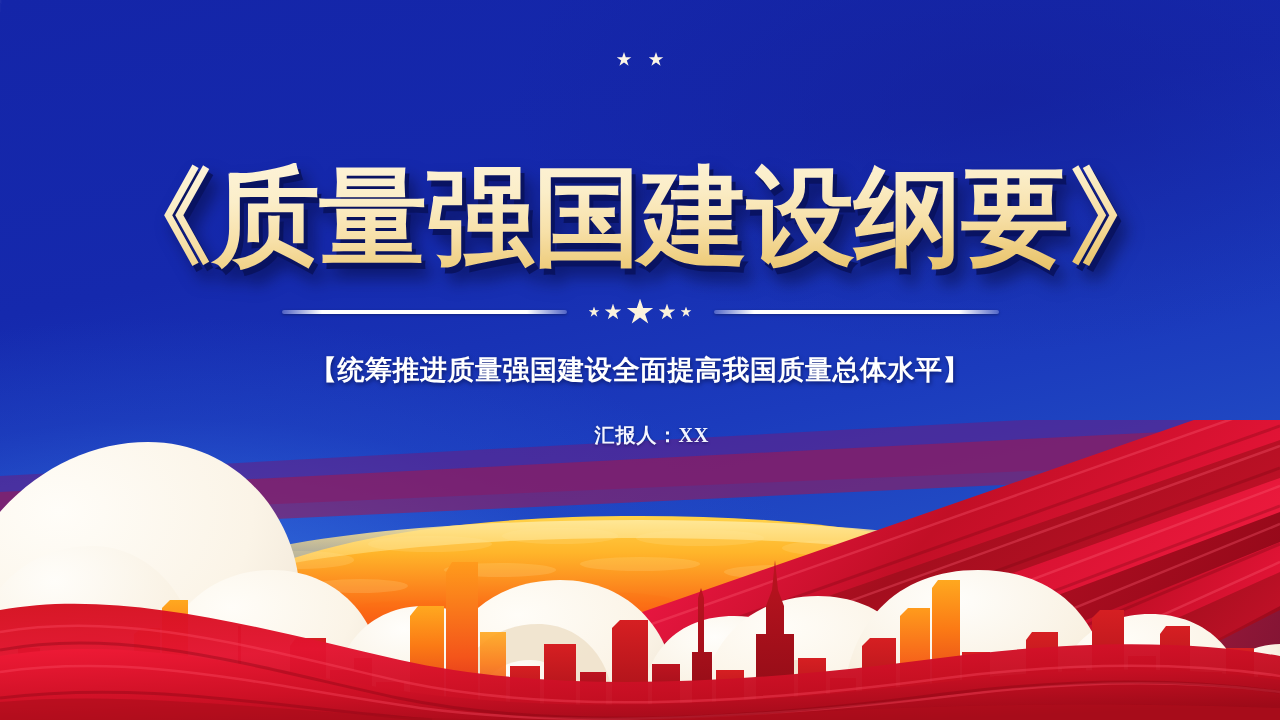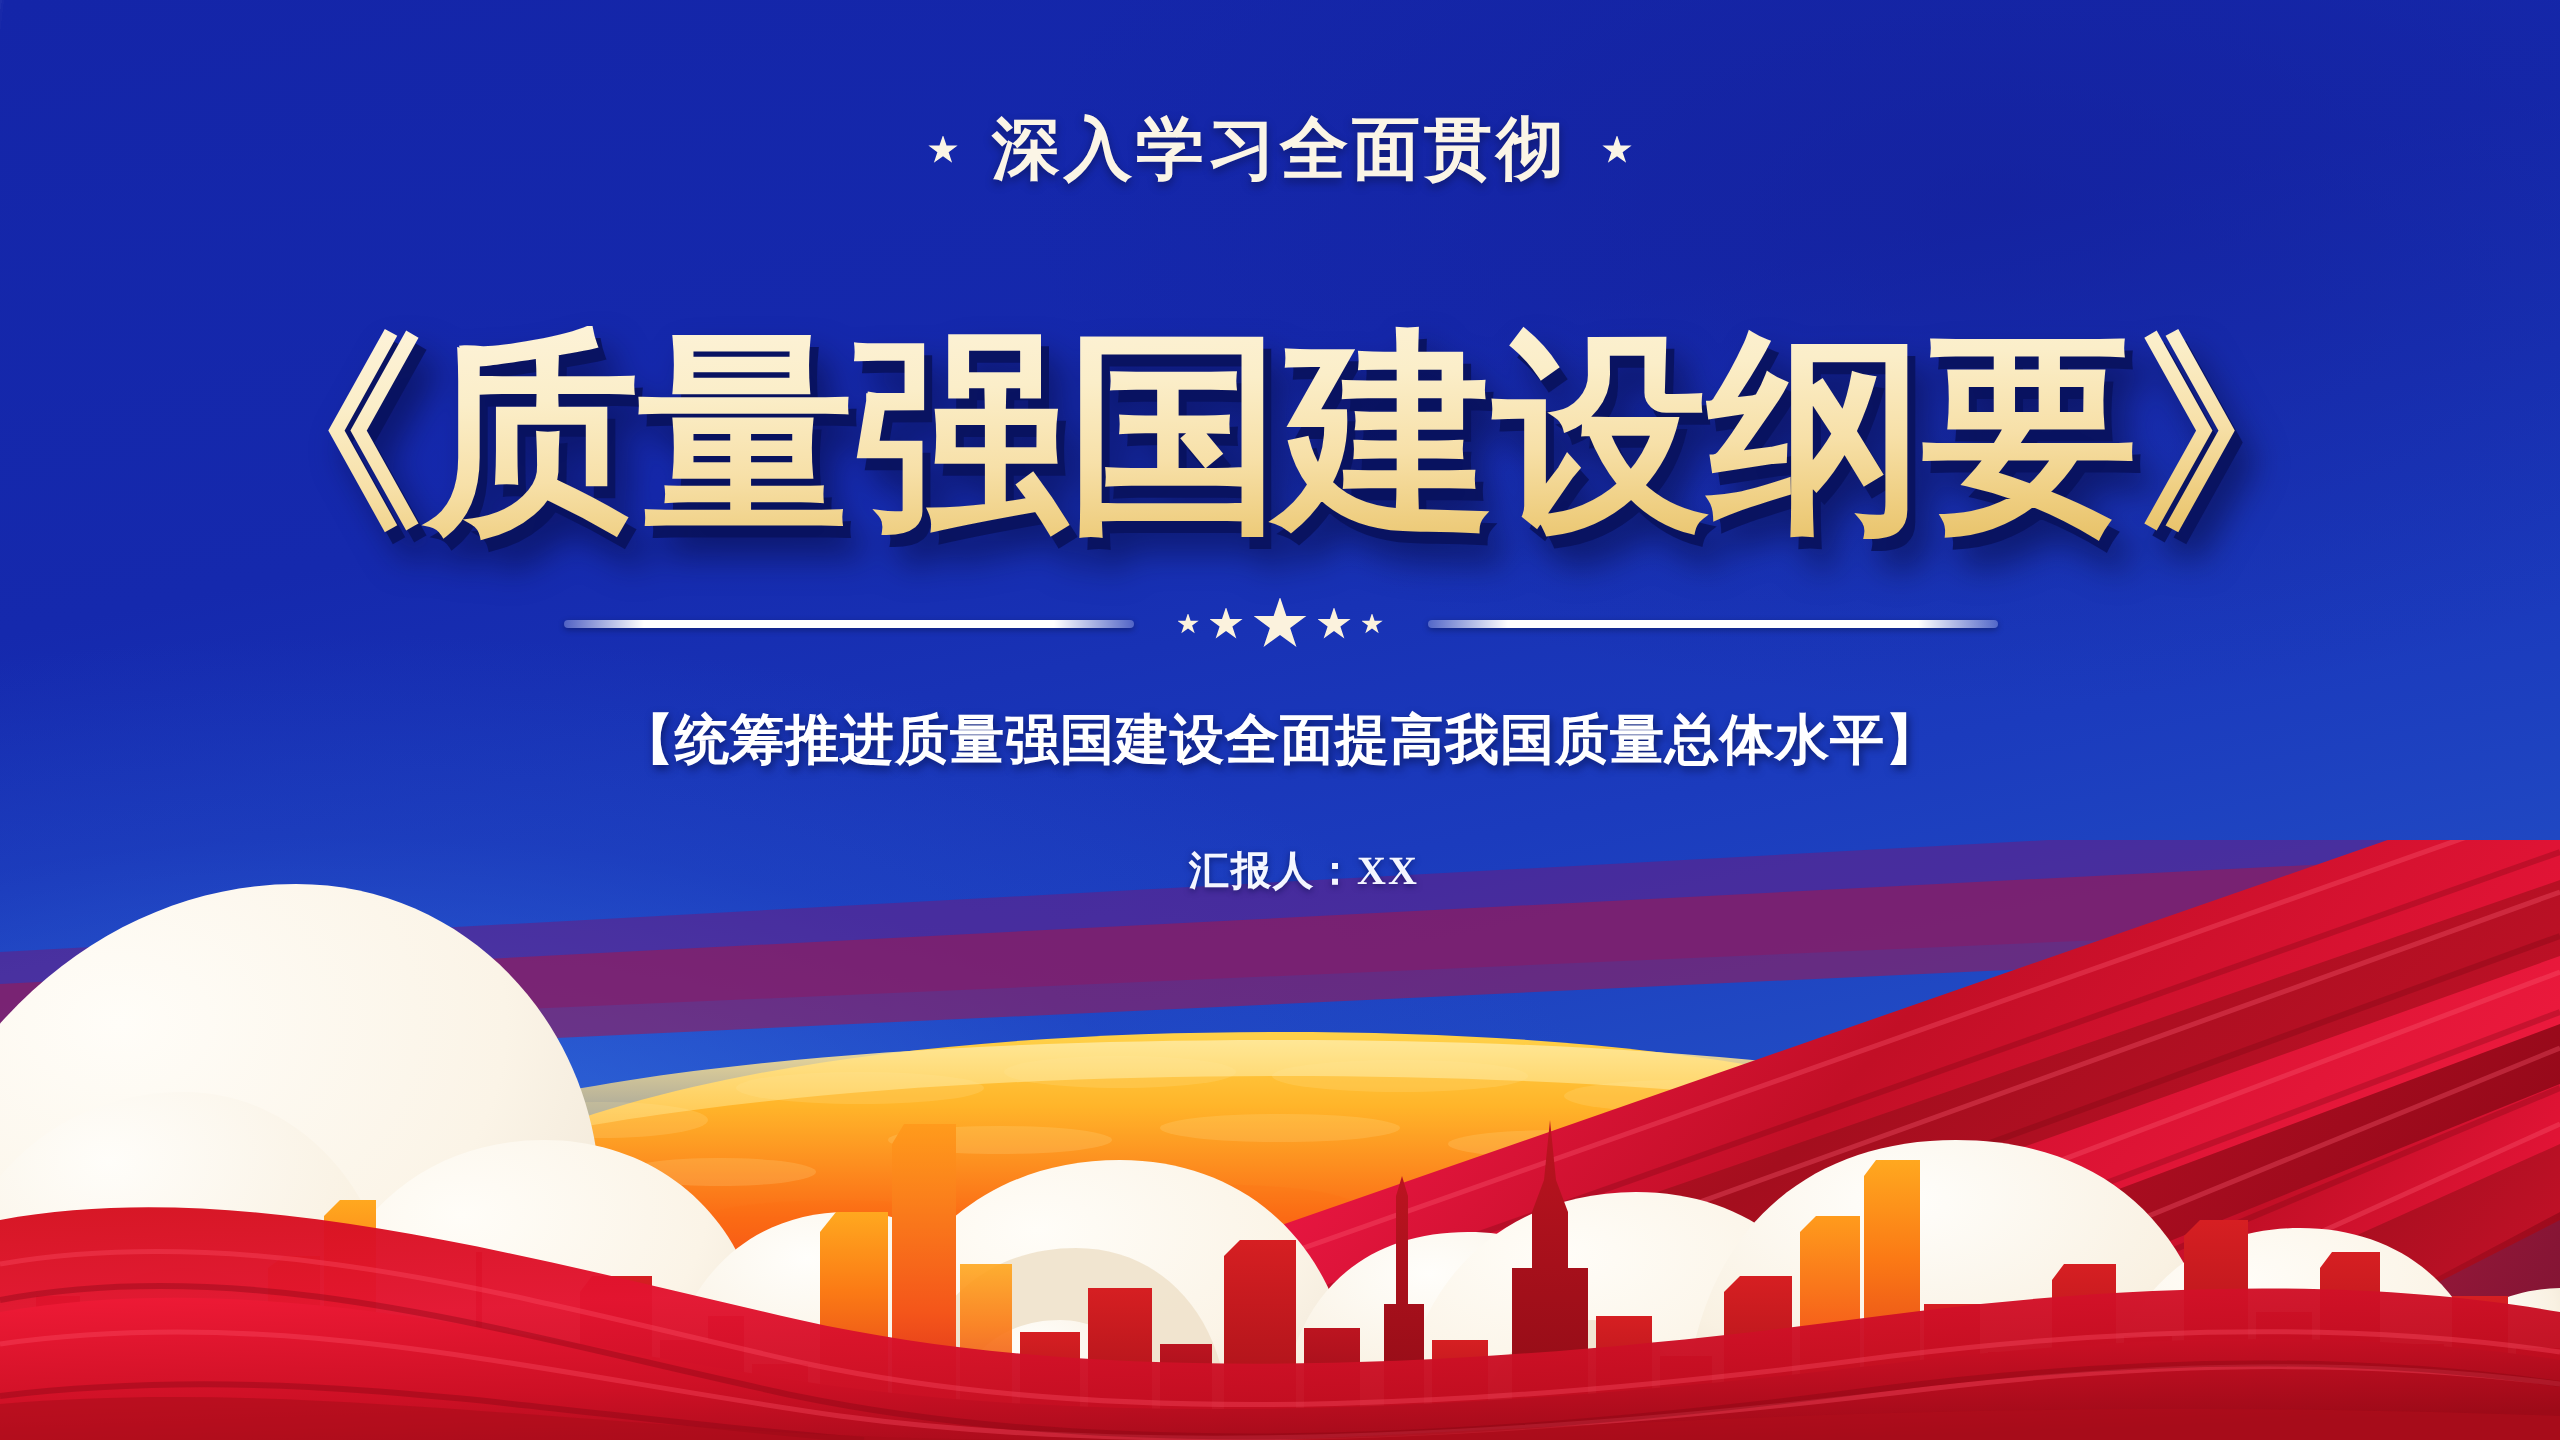--- a/index.html
+++ b/index.html
@@ -124,21 +124,20 @@
 
 <div id="slide">
 
   <div class="bg-blue"></div>
   <div class="bg-streaks"></div>
 
   <div class="content">
 
     <div class="eyebrow">
       <span class="star-glyph" style="width:15px;height:15px;"></span>
-      <span class="st">深入学习全面贯彻</span>
       <span class="star-glyph" style="width:15px;height:15px;"></span>
     </div>
 
     <div class="title-wrap">
       <div class="title">《质量强国建设纲要》</div>
     </div>
 
     <div class="divider">
       <span class="rule"></span>
       <span class="stars">

